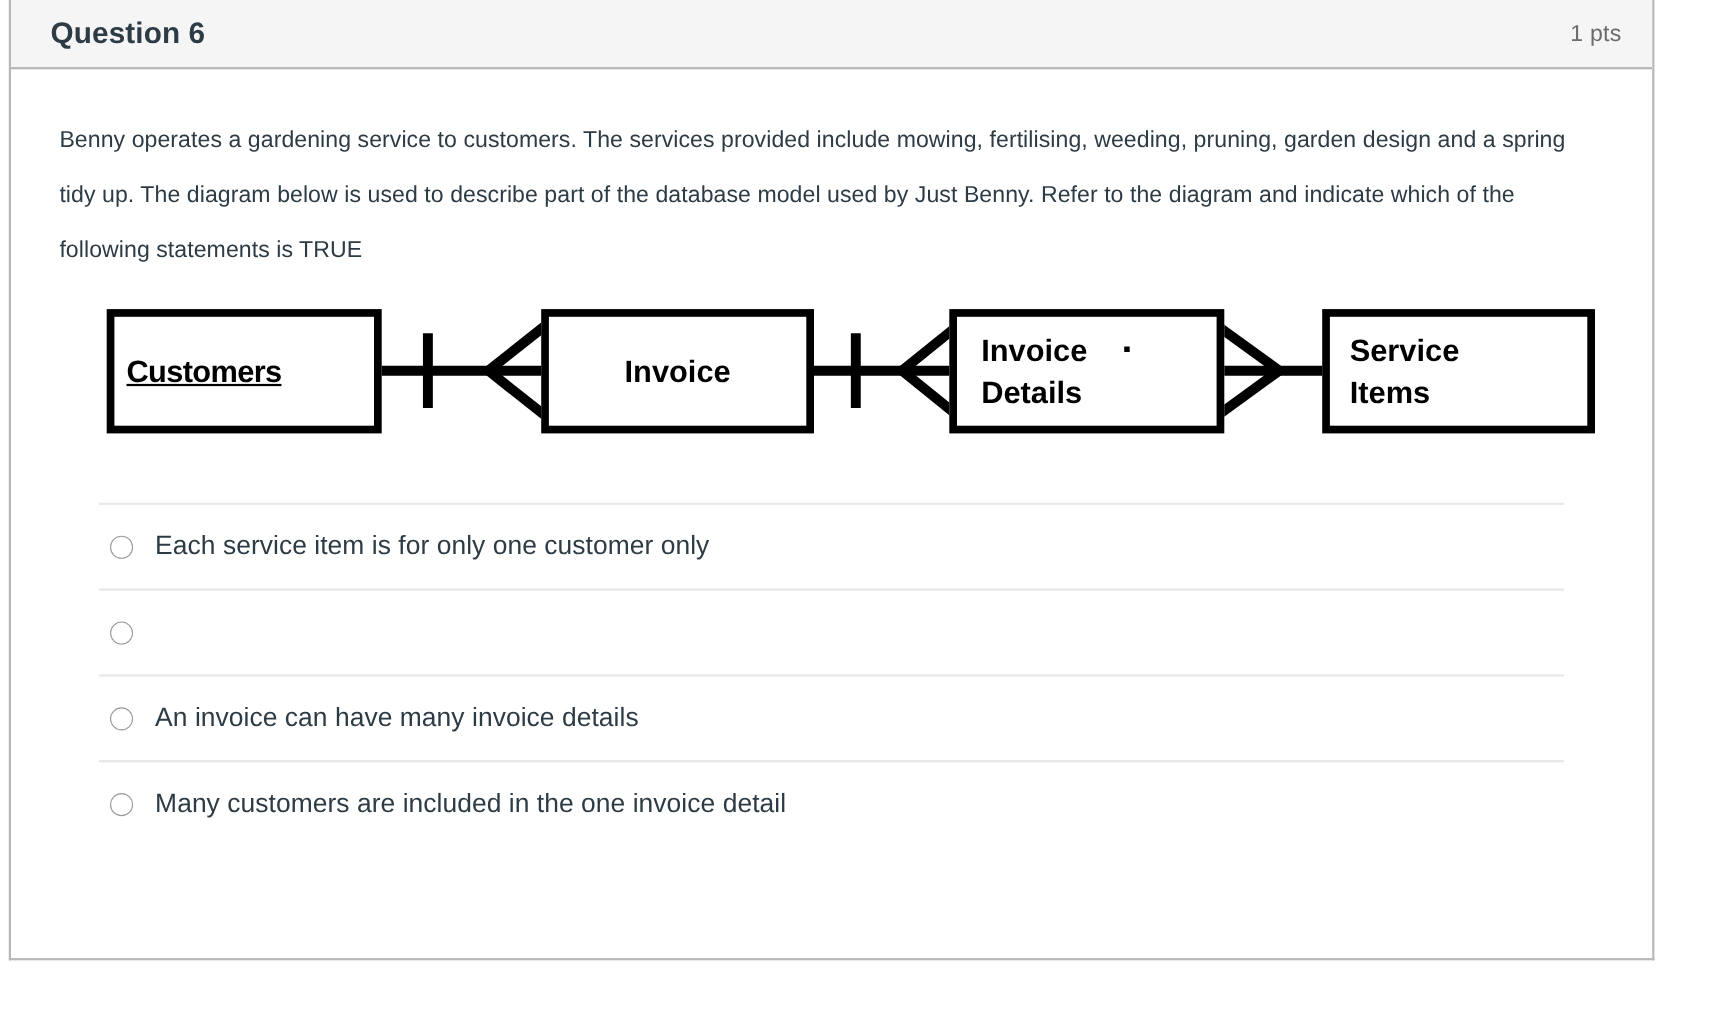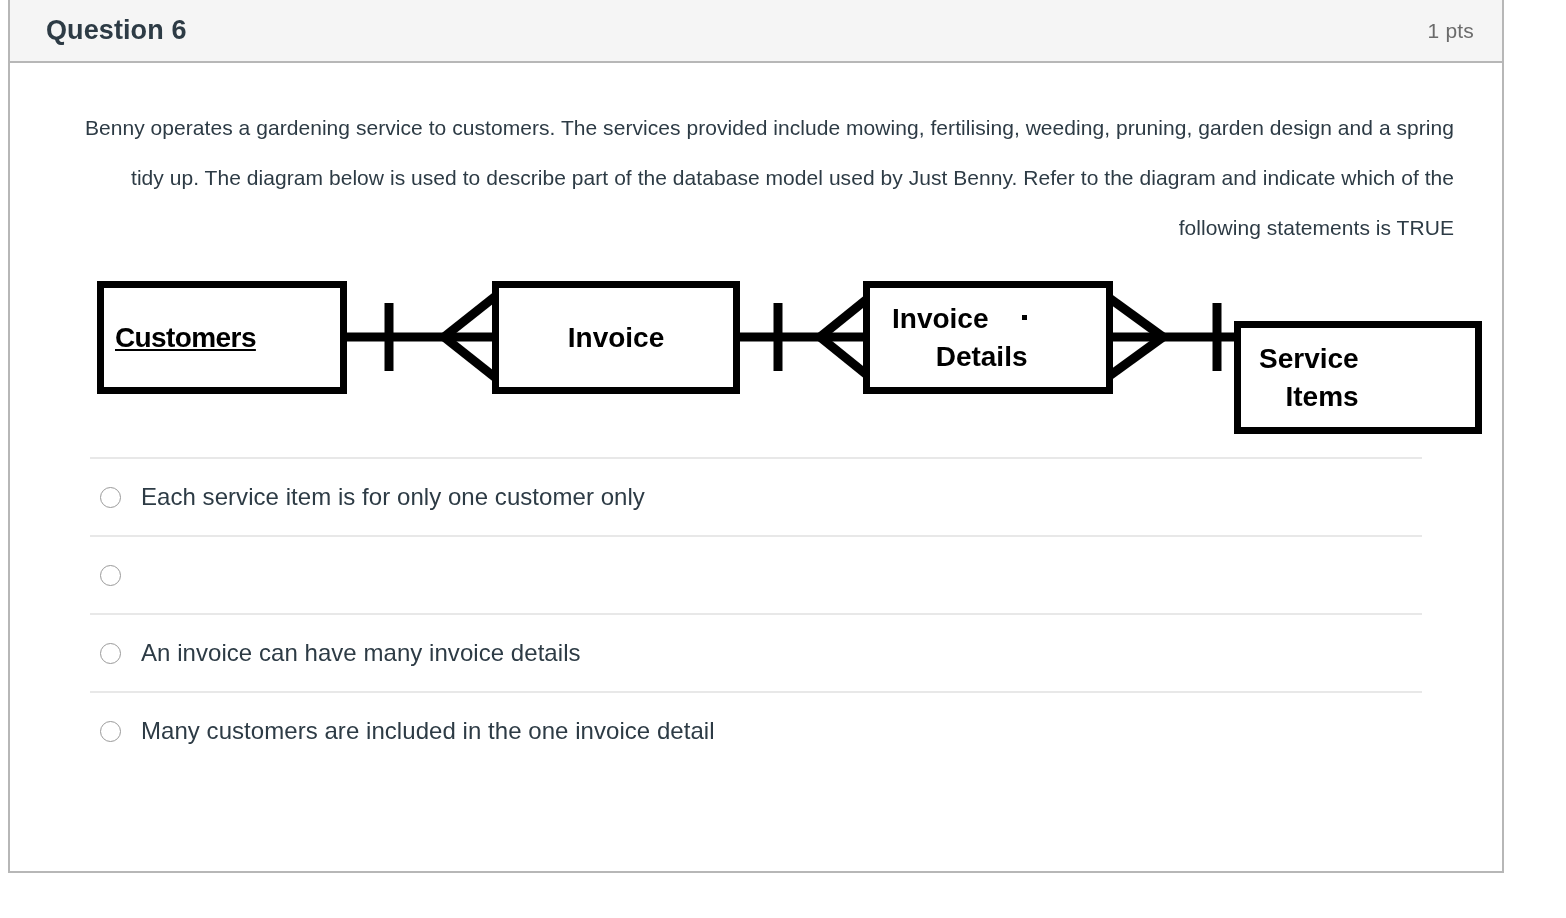--- a/index.html
+++ b/index.html
@@ -19,21 +19,20 @@
     left: 8px;
     top: 0px;
     width: 1496px;
     height: 873px;
     border-left: 2px solid #b7b7b7;
     border-right: 2px solid #b7b7b7;
     border-bottom: 2px solid #b7b7b7;
     border-top: none;
     box-sizing: border-box;
     background: #ffffff;
-    text-align: right;
   }
 
   .question-header {
     position: relative;
     height: 63px;
     background: #f5f5f5;
     border-bottom: 2px solid #b7b7b7;
     box-sizing: border-box;
     display: flex;
     align-items: center;
@@ -114,26 +113,25 @@
   .ent-invoice-details {
     left: 809px;
     top: 6px;
     width: 250px;
     height: 113px;
     justify-content: flex-start;
   }
   .ent-invoice-details .entity-label { padding-left: 22px; }
 
   .ent-service-items {
-    left: 1180px;
+    left: 1148px;
     top: 6px;
     width: 248px;
     height: 113px;
     justify-content: flex-start;
-    margin-top: 40px;
   }
   .ent-service-items .entity-label { padding-left: 18px; }
 
   .connector {
     position: absolute;
     top: 0;
     height: 125px;
     z-index: 1;
   }
   .conn-1 { left: 285px; width: 165px; }

